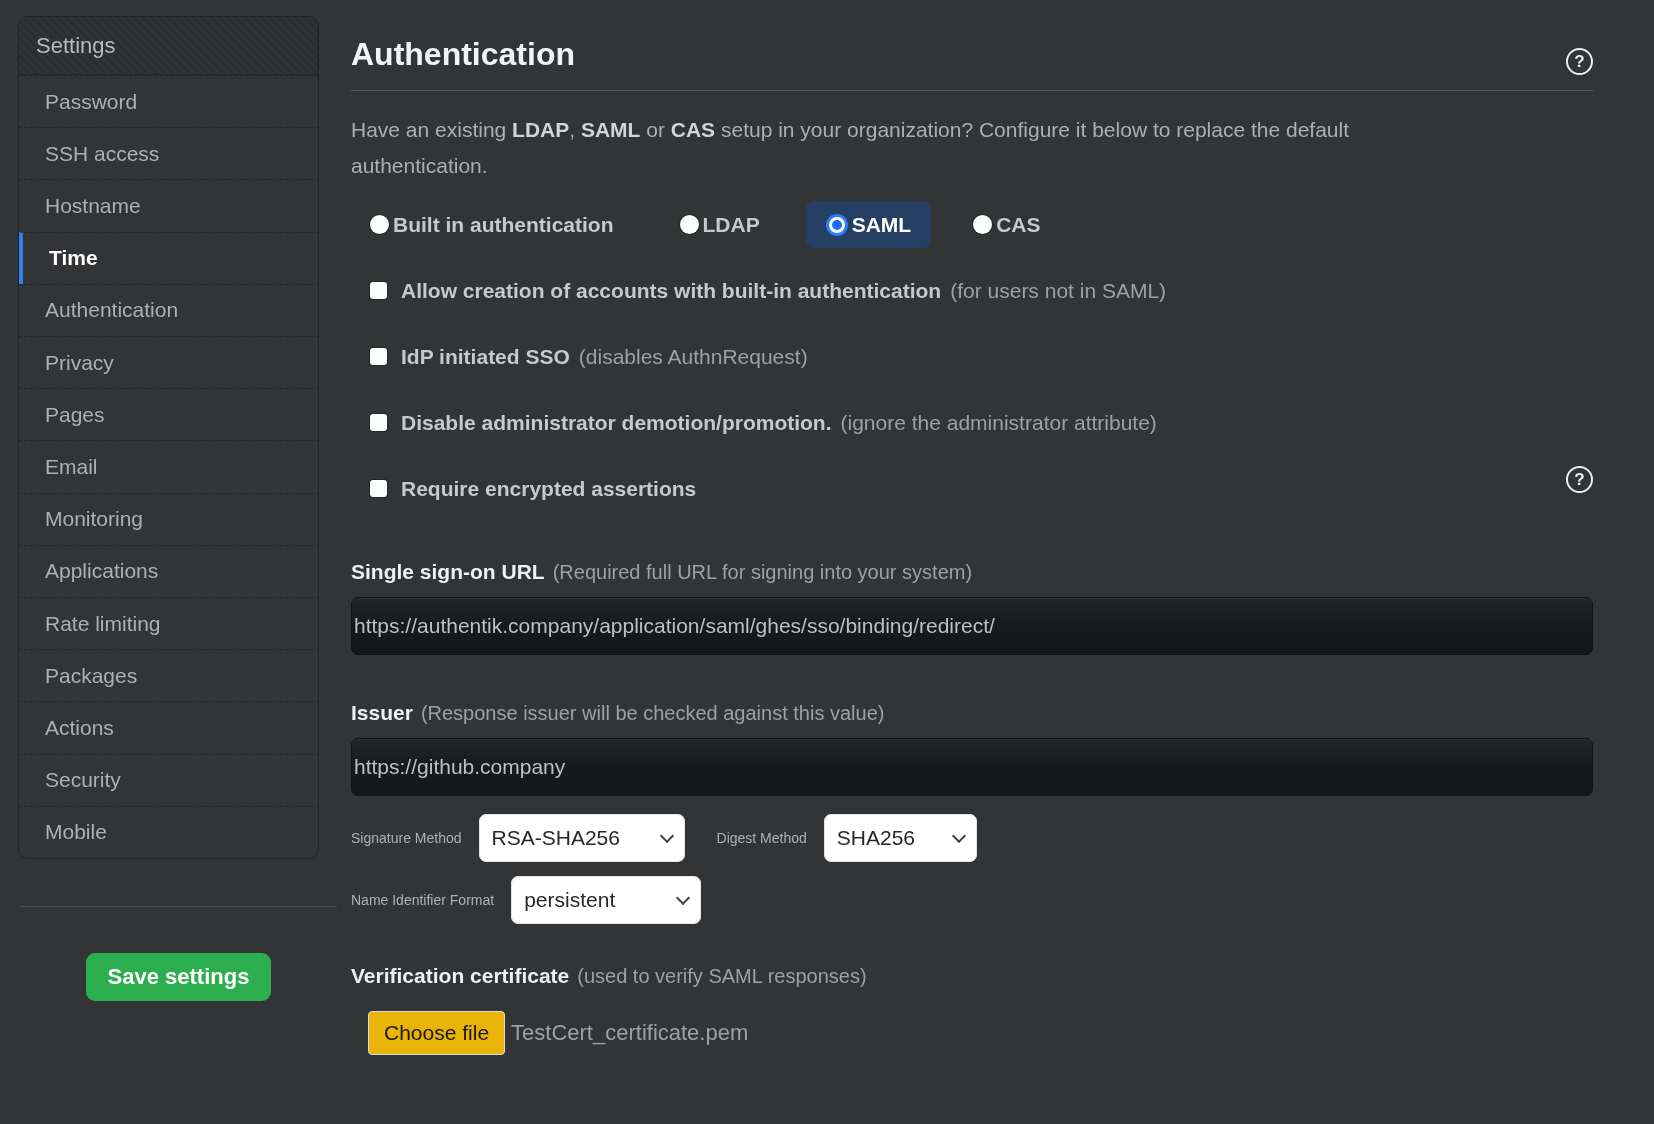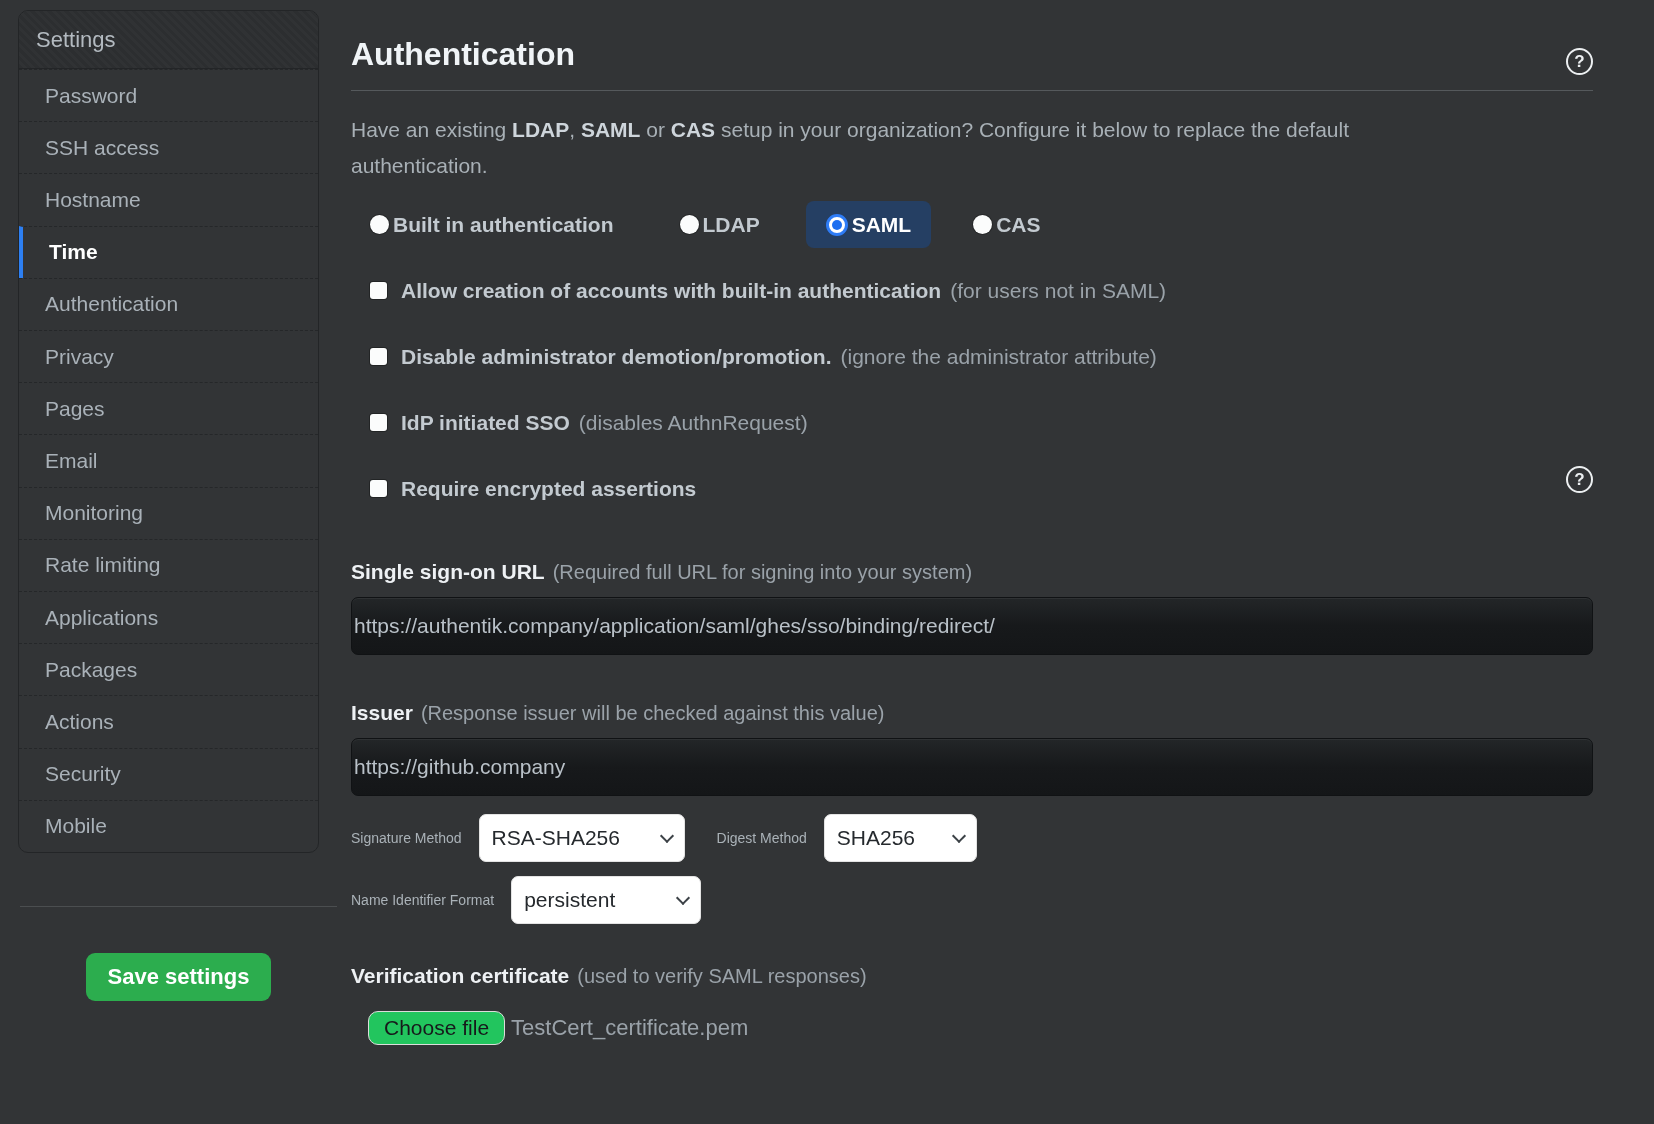--- a/index.html
+++ b/index.html
@@ -6,21 +6,21 @@
   html,body { width:1654px; height:1124px; overflow:hidden; }
   body {
     background:#323436;
     font-family:"Liberation Sans", sans-serif;
     color:#c9d1d7;
     position:relative;
   }
 
   
   .sidebar-box {
-    position:absolute; left:18px; top:10px; width:301px; height:843px;
+    position:absolute; left:18px; top:16px; width:301px; height:843px;
     border:1px solid #232527; border-radius:10px; overflow:hidden;
     display:flex; flex-direction:column;
   }
   .sb-header {
     height:58px; flex:0 0 58px; display:flex; align-items:center;
     padding-left:17px; font-size:22px; color:#b3bac0;
     background:repeating-linear-gradient(45deg,#2c2e30 0 3px,#303234 3px 6px);
     border-bottom:1px solid #232527;
   }
   .sb-item {
@@ -123,43 +123,43 @@
   }
   .sel-signature { margin-left:17px; min-width:206px; }
   .gap-digest { margin-left:32px; }
   .sel-digest { margin-left:17px; min-width:153px; }
   .nameid-row { margin-top:14px; display:flex; align-items:center; }
   .sel-nameid { margin-left:17px; min-width:190px; }
 
   
   .file-row { margin-top:23px; padding-left:17px; display:flex; align-items:center; }
   .choose-btn {
-    background:#22c55e; color:#17191b; font-size:21px; border:1px solid #dcdcdb;
-    border-radius:10px; height:34px; padding:0 15px; cursor:pointer;
+    background:#eab308; color:#17191b; font-size:21px; border:1px solid #dcdcdb;
+    border-radius:4px; height:44px; padding:0 15px; cursor:pointer;
     font-family:"Liberation Sans",sans-serif;
   }
   .file-name { margin-left:6px; font-size:22px; color:#9aa2a9; }
 </style>
 </head>
 <body>
 
 <aside>
   <div class="sidebar-box">
     <div class="sb-header">Settings</div>
     <div class="sb-item">Password</div>
     <div class="sb-item">SSH access</div>
     <div class="sb-item">Hostname</div>
     <div class="sb-item active">Time</div>
     <div class="sb-item">Authentication</div>
     <div class="sb-item">Privacy</div>
     <div class="sb-item">Pages</div>
     <div class="sb-item">Email</div>
     <div class="sb-item">Monitoring</div>
+    <div class="sb-item">Applications</div>
     <div class="sb-item">Rate limiting</div>
-    <div class="sb-item">Applications</div>
     <div class="sb-item">Packages</div>
     <div class="sb-item">Actions</div>
     <div class="sb-item">Security</div>
     <div class="sb-item">Mobile</div>
   </div>
   <div class="sb-divider"></div>
   <button class="save-btn">Save settings</button>
 </aside>
 
 <main class="content">
@@ -192,27 +192,27 @@
   </div>
 
   <div class="opts">
     <div class="opt-row">
       <span class="checkbox"></span>
       <span class="opt-label">Allow creation of accounts with built-in authentication</span>
       <span class="opt-hint">(for users not in SAML)</span>
     </div>
     <div class="opt-row">
       <span class="checkbox"></span>
+      <span class="opt-label">IdP initiated SSO</span>
+      <span class="opt-hint">(disables AuthnRequest)</span>
+    </div>
+    <div class="opt-row">
+      <span class="checkbox"></span>
       <span class="opt-label">Disable administrator demotion/promotion.</span>
       <span class="opt-hint">(ignore the administrator attribute)</span>
-    </div>
-    <div class="opt-row">
-      <span class="checkbox"></span>
-      <span class="opt-label">IdP initiated SSO</span>
-      <span class="opt-hint">(disables AuthnRequest)</span>
     </div>
     <div class="opt-row">
       <span class="checkbox"></span>
       <span class="opt-label">Require encrypted assertions</span>
       <span class="opt-hint"></span>
     </div>
   </div>
 
   <div class="field-label lbl-sso">
     <span>Single sign-on URL</span><span class="hint">(Required full URL for signing into your system)</span>

